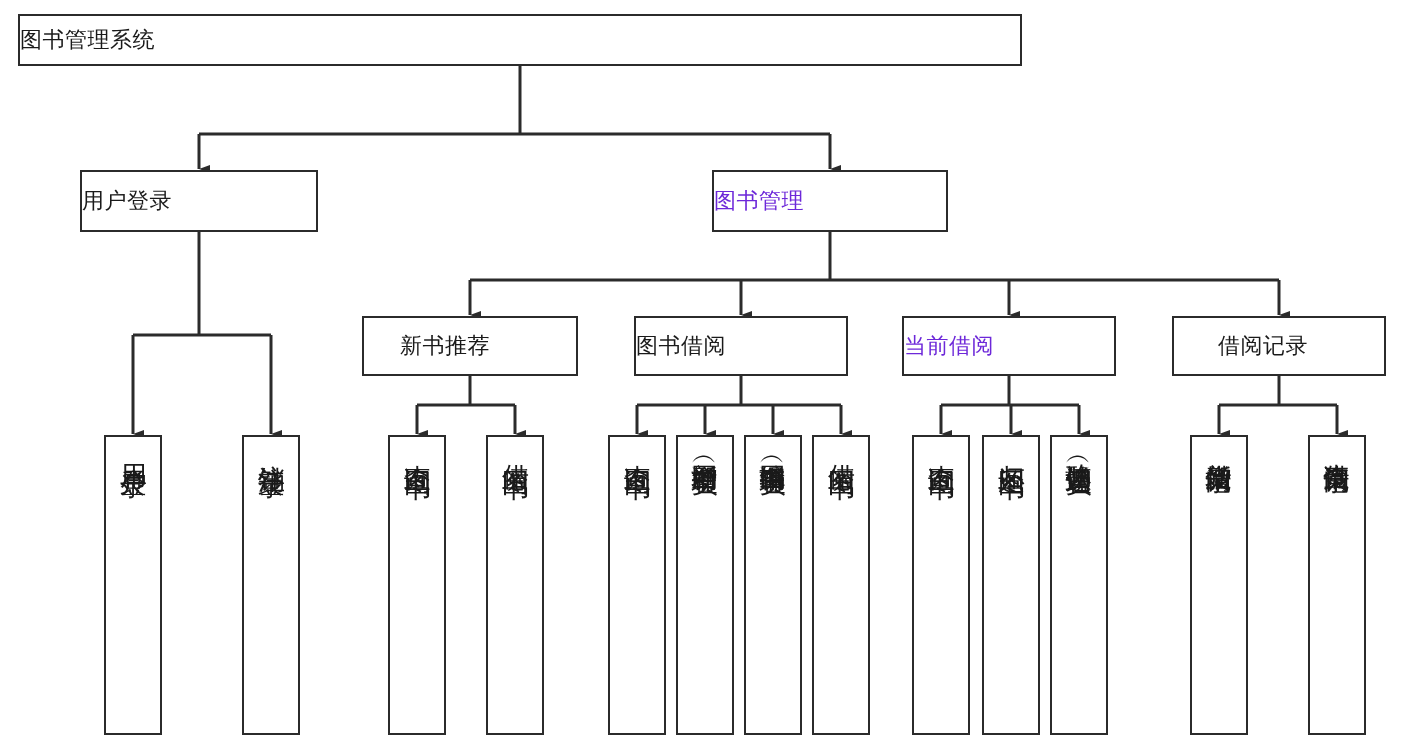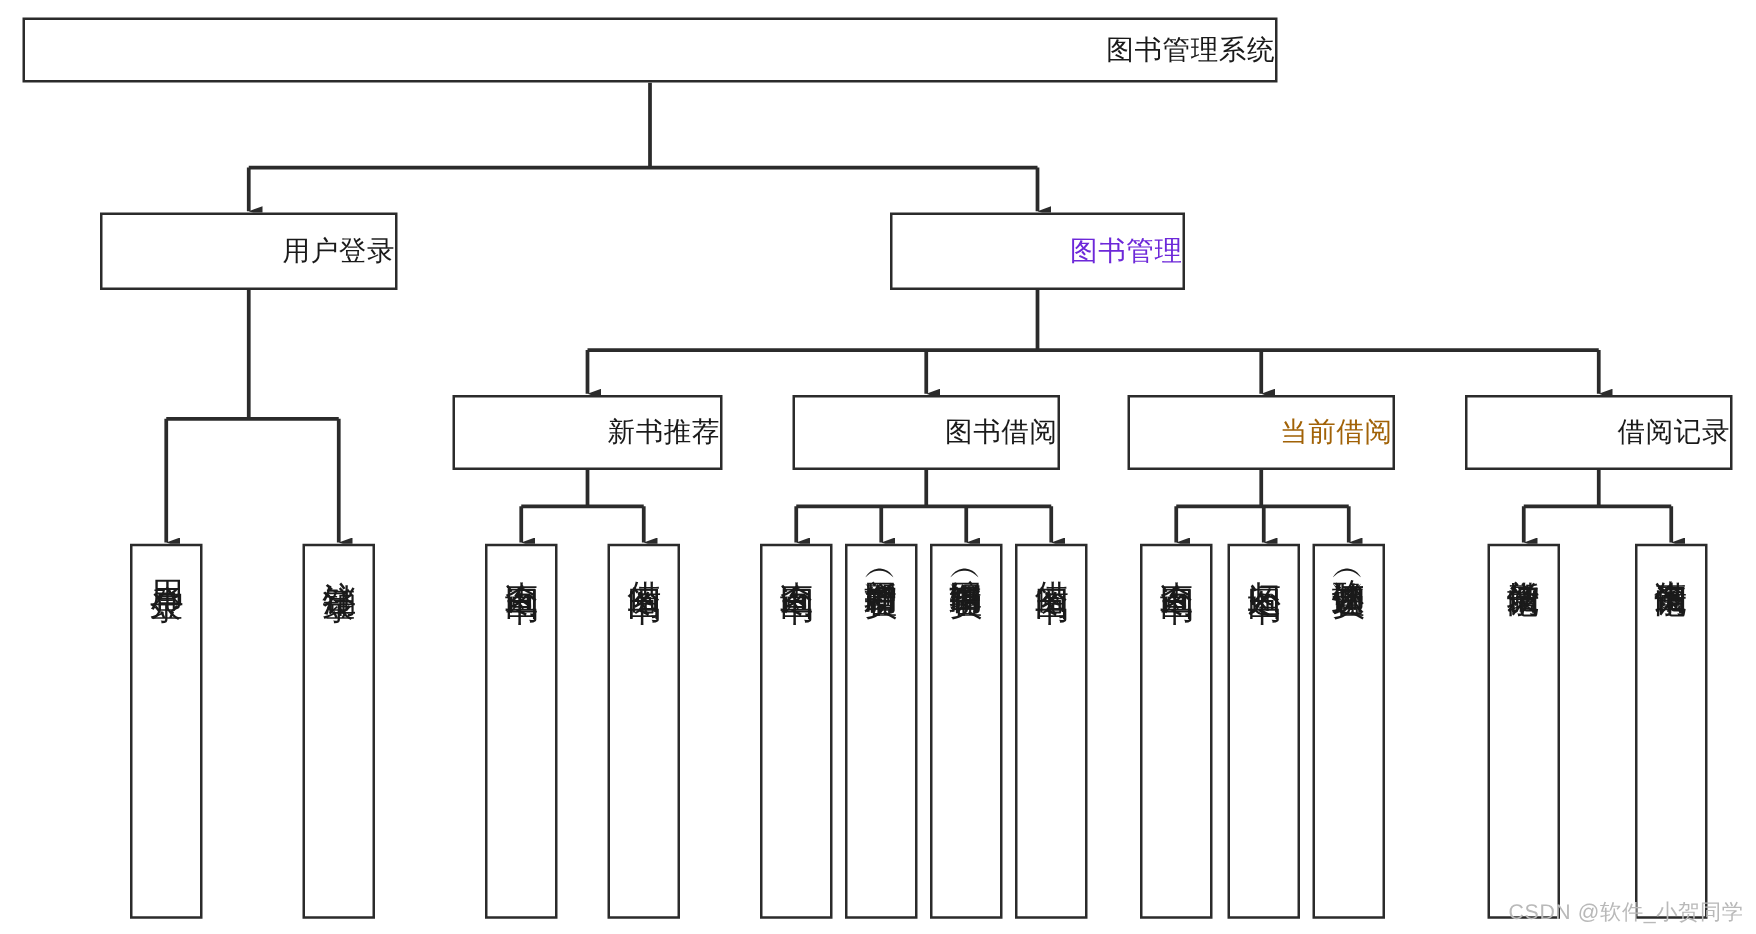--- a/index.html
+++ b/index.html
@@ -24,21 +24,21 @@
     width: 1405px;
     height: 747px;
   }
   .node {
     position: absolute;
     box-sizing: border-box;
     background: #ffffff;
     border: 2px solid #2b2b2b;
     display: flex;
     align-items: center;
-    justify-content: flex-end;
+    justify-content: flex-start;
     overflow: hidden;
   }
   .node-label {
     color: #1a1a1a;
     line-height: 1.06;
     letter-spacing: 0.5px;
     text-align: center;
     white-space: pre;
   }
   .node.horizontal .node-label {
@@ -125,21 +125,21 @@
       <div class="node horizontal" style="left: 712px; top: 170px; width: 236px; height: 62px; border-color: rgb(43, 43, 43); background: rgb(255, 255, 255);">
         <span class="node-label" style="color: #6d28d9;">图书管理</span>
       </div>
       <div class="node horizontal" style="left: 362px; top: 316px; width: 216px; height: 60px; border-color: rgb(43, 43, 43); background: rgb(255, 255, 255);">
         <span class="node-label" style="color: rgb(26, 26, 26); margin-left: 36px;">新书推荐</span>
       </div>
       <div class="node horizontal" style="left: 634px; top: 316px; width: 214px; height: 60px; border-color: rgb(43, 43, 43); background: rgb(255, 255, 255);">
         <span class="node-label" style="color: rgb(26, 26, 26);">图书借阅</span>
       </div>
       <div class="node horizontal" style="left: 902px; top: 316px; width: 214px; height: 60px; border-color: rgb(43, 43, 43); background: rgb(255, 255, 255);">
-        <span class="node-label" style="color: #a16207;">当前借阅</span>
+        <span class="node-label" style="color: #6d28d9;">当前借阅</span>
       </div>
       <div class="node horizontal" style="left: 1172px; top: 316px; width: 214px; height: 60px; border-color: rgb(43, 43, 43); background: rgb(255, 255, 255); padding-left: 44px;">
         <span class="node-label" style="color: rgb(26, 26, 26);">借阅记录</span>
       </div>
       <div class="node vertical" style="left: 104px; top: 435px; width: 58px; height: 300px; border-color: rgb(43, 43, 43); background: rgb(255, 255, 255);">
         <span class="node-label" style="color: rgb(26, 26, 26);">用户登录</span>
       </div>
       <div class="node vertical" style="left: 242px; top: 435px; width: 58px; height: 300px; border-color: rgb(43, 43, 43); background: rgb(255, 255, 255);">
         <span class="node-label" style="color: rgb(26, 26, 26);">注销登录</span>
       </div>
@@ -170,14 +170,13 @@
       <div class="node vertical tall-text" style="left: 1050px; top: 435px; width: 58px; height: 300px; border-color: rgb(43, 43, 43); background: rgb(255, 255, 255);">
         <span class="node-label" style="color: rgb(26, 26, 26);">确认归还（管理员）</span>
       </div>
       <div class="node vertical tall-text" style="left: 1190px; top: 435px; width: 58px; height: 300px; border-color: rgb(43, 43, 43); background: rgb(255, 255, 255);">
         <span class="node-label" style="color: rgb(26, 26, 26);">新增借阅记录</span>
       </div>
       <div class="node vertical tall-text" style="left: 1308px; top: 435px; width: 58px; height: 300px; border-color: rgb(43, 43, 43); background: rgb(255, 255, 255);">
         <span class="node-label" style="color: rgb(26, 26, 26);">查询借阅记录</span>
       </div>
     </div>
-  <div id="watermark">CSDN @软件_小贺同学</div>
 </div>
 
 </body></html>

